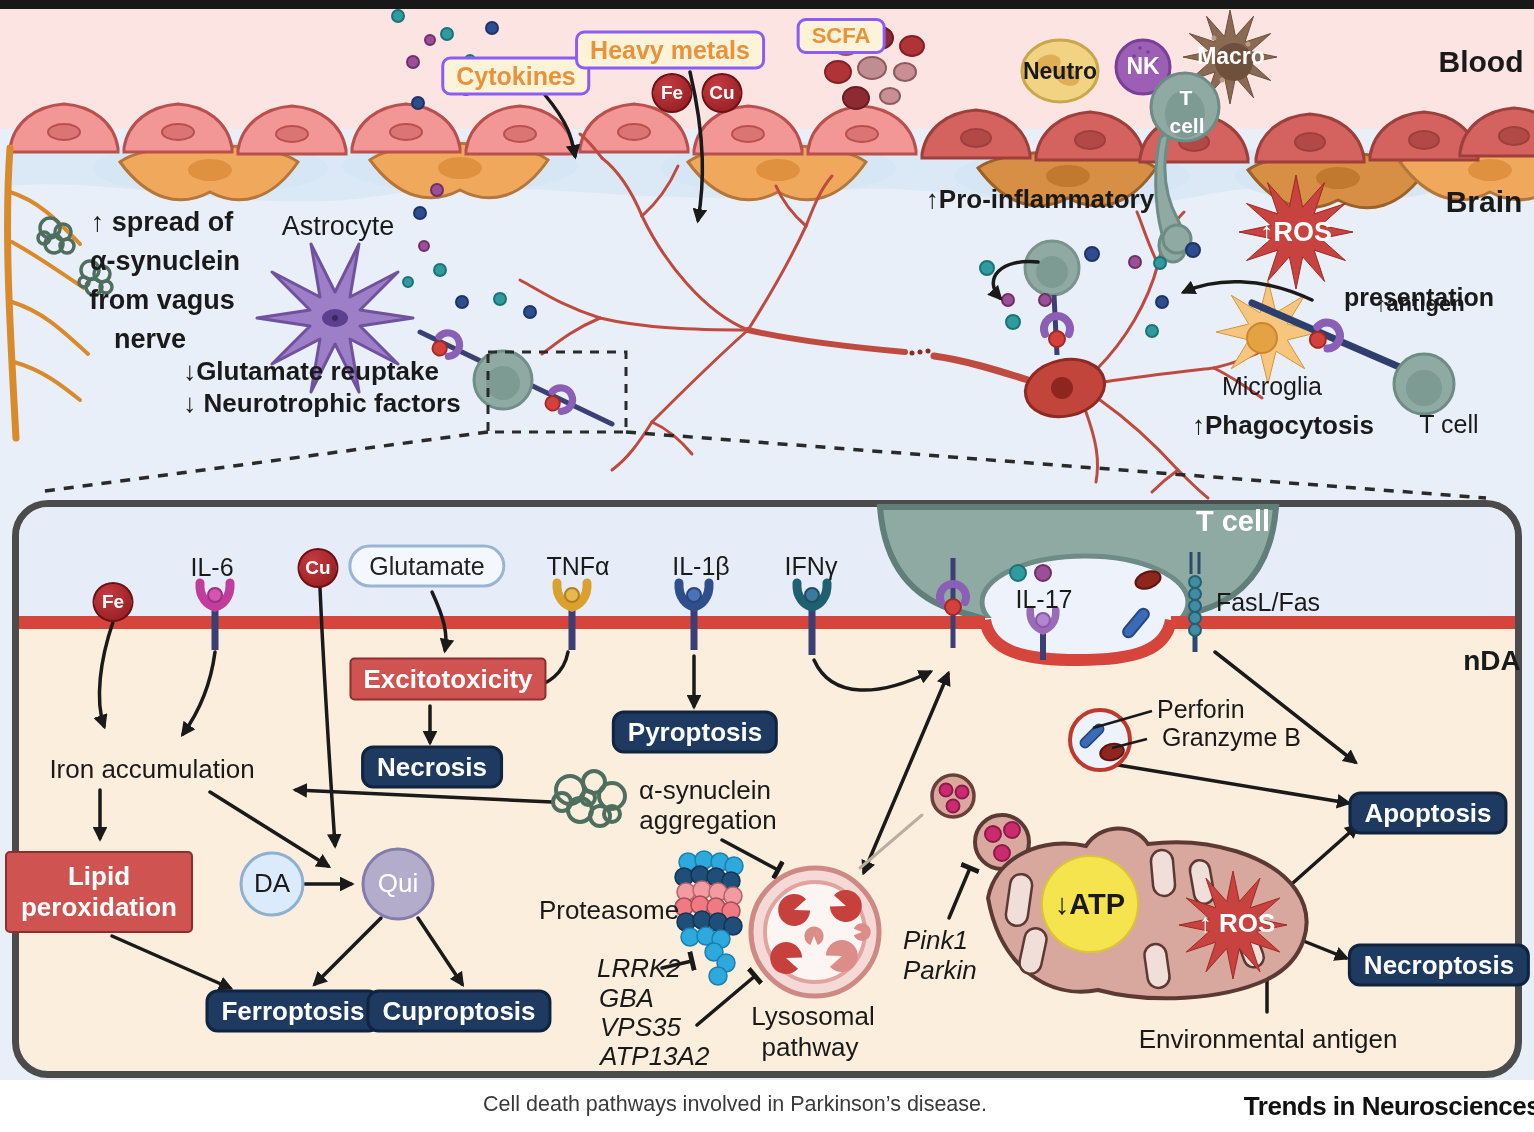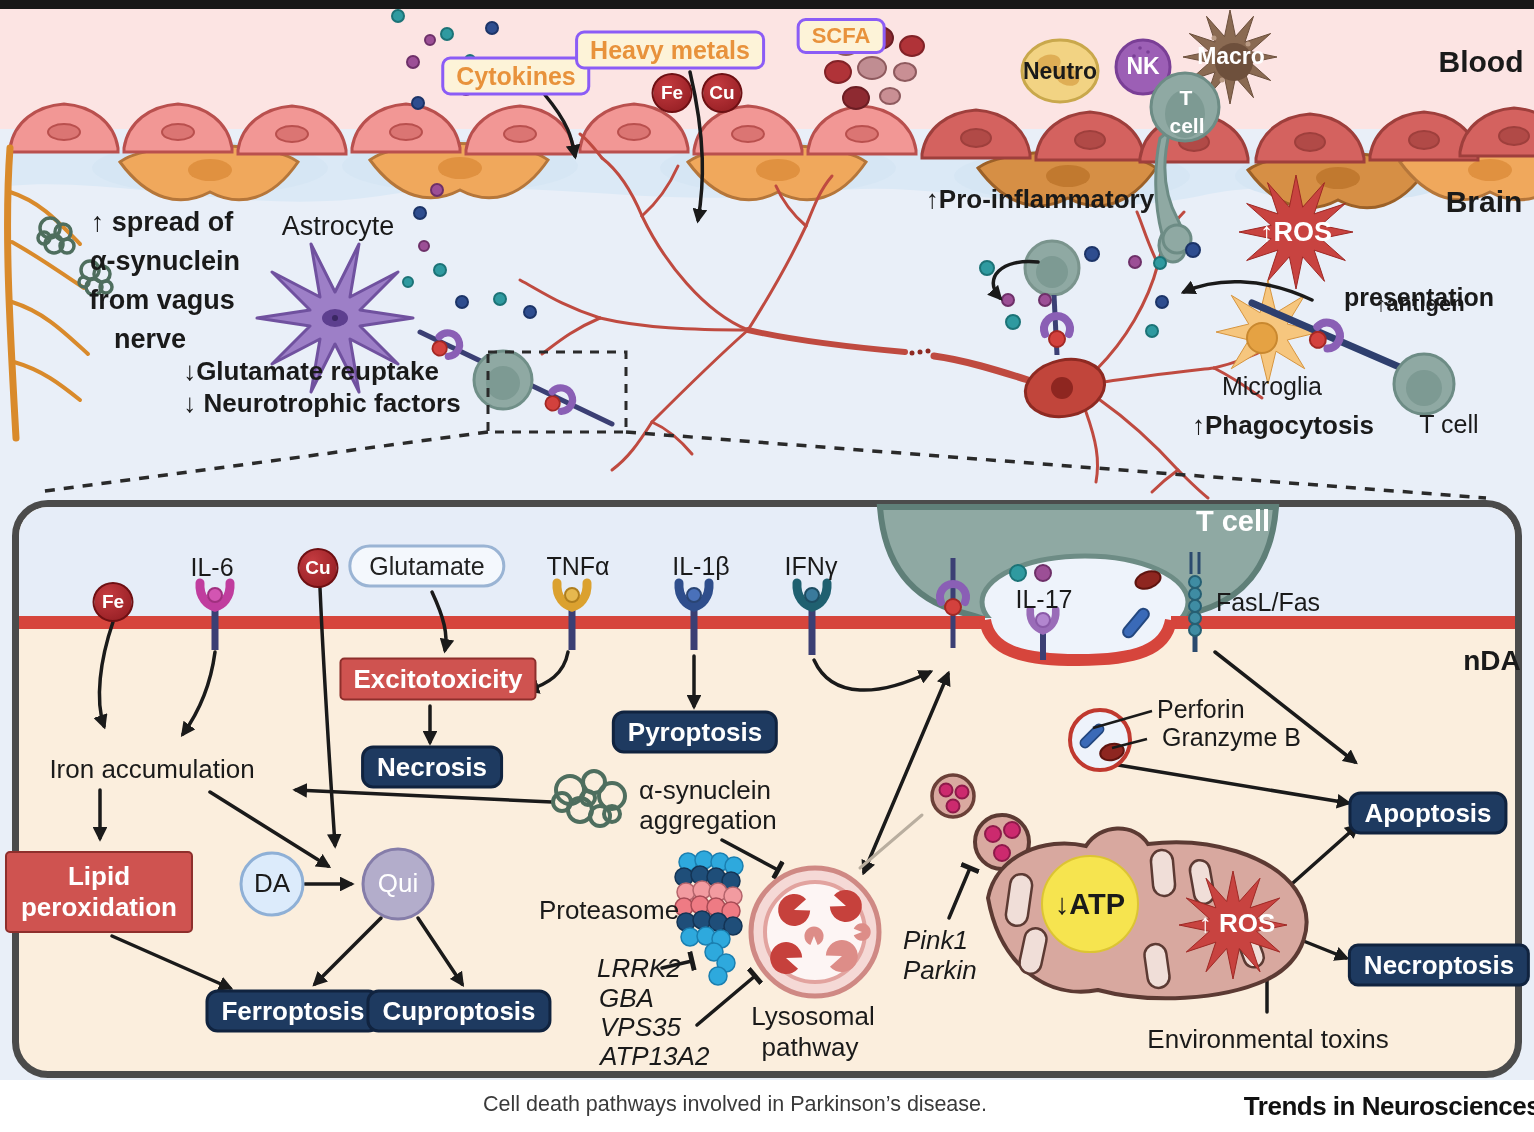--- a/index.html
+++ b/index.html
@@ -506,21 +506,21 @@
   <div class="badge" style="left:113px;top:602px;">Fe</div>
   <div class="lbl" style="left:212px;top:567px;font-size:25px;">IL-6</div>
   <div class="badge" style="left:318px;top:568px;">Cu</div>
   <div class="gpill" style="left:427px;top:566px;">Glutamate</div>
   <div class="lbl" style="left:578px;top:566px;font-size:25px;">TNFα</div>
   <div class="lbl" style="left:701px;top:566px;font-size:25px;">IL-1β</div>
   <div class="lbl" style="left:811px;top:566px;font-size:25px;">IFNγ</div>
   <div class="lbl" style="left:1044px;top:599px;font-size:25px;">IL-17</div>
   <div class="lbl" style="left:1268px;top:602px;font-size:25px;">FasL/Fas</div>
 
-  <div class="redbox" style="left:438px;top:679px;">Excitotoxicity</div>
+  <div class="redbox" style="left:448px;top:679px;">Excitotoxicity</div>
   <div class="pill" style="left:432px;top:767px;">Necrosis</div>
   <div class="pill" style="left:695px;top:732px;">Pyroptosis</div>
 
   <div class="lbl" style="left:152px;top:770px;font-size:26px;">Iron accumulation</div>
   <div class="redbox" style="left:99px;top:892px;padding:8px 14px;">
     <div>Lipid</div>
     <div>peroxidation</div>
   </div>
 
   <div class="lbl" style="left:272px;top:884px;font-size:26px;">DA</div>
@@ -543,19 +543,19 @@
   <div class="lft i" style="left:903px;top:940px;font-size:26px;">Pink1</div>
   <div class="lft i" style="left:903px;top:970px;font-size:26px;">Parkin</div>
 
   <div class="lbl b" style="left:1090px;top:904px;font-size:29px;">↓ATP</div>
   <div class="lbl b w" style="left:1237px;top:924px;font-size:26px;">↑ ROS</div>
 
   <div class="lft" style="left:1157px;top:710px;font-size:25px;">Perforin</div>
   <div class="lft" style="left:1162px;top:738px;font-size:25px;">Granzyme B</div>
 
   <div class="pill" style="left:1428px;top:813px;">Apoptosis</div>
-  <div class="pill" style="left:1439px;top:965px;border-radius:10px;">Necroptosis</div>
-  <div class="lbl" style="left:1268px;top:1040px;font-size:26px;">Environmental toxins</div>
+  <div class="pill" style="left:1439px;top:965px;">Necroptosis</div>
+  <div class="lbl" style="left:1268px;top:1040px;font-size:26px;">Environmental antigen</div>
 
   <div class="caption" style="left:735px;top:1104px;">Cell death pathways involved in Parkinson’s disease.</div>
   <div class="journal" style="left:1392px;top:1106px;">Trends in Neurosciences</div>
 
 </div>
 
 </body></html>

